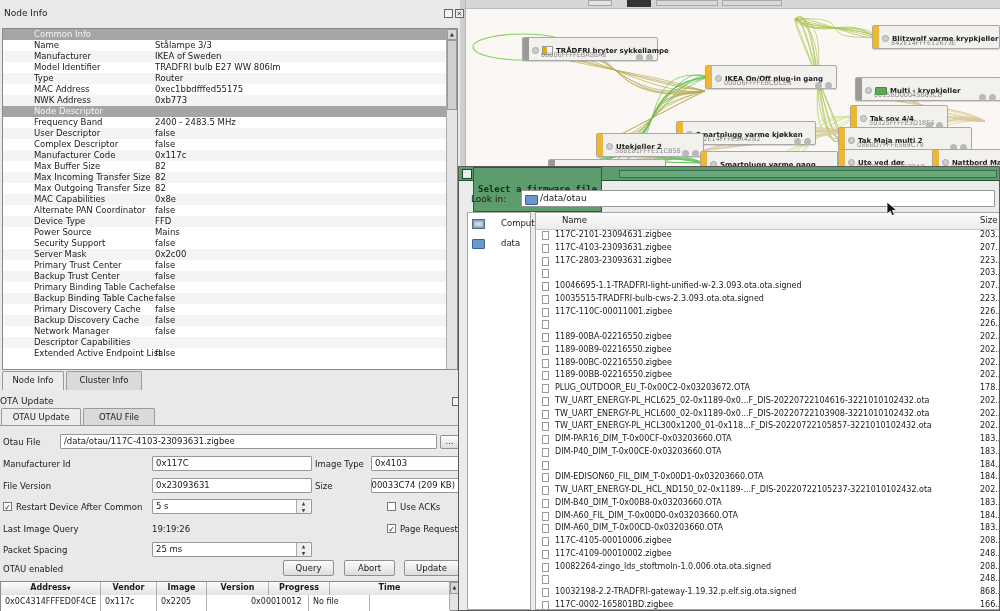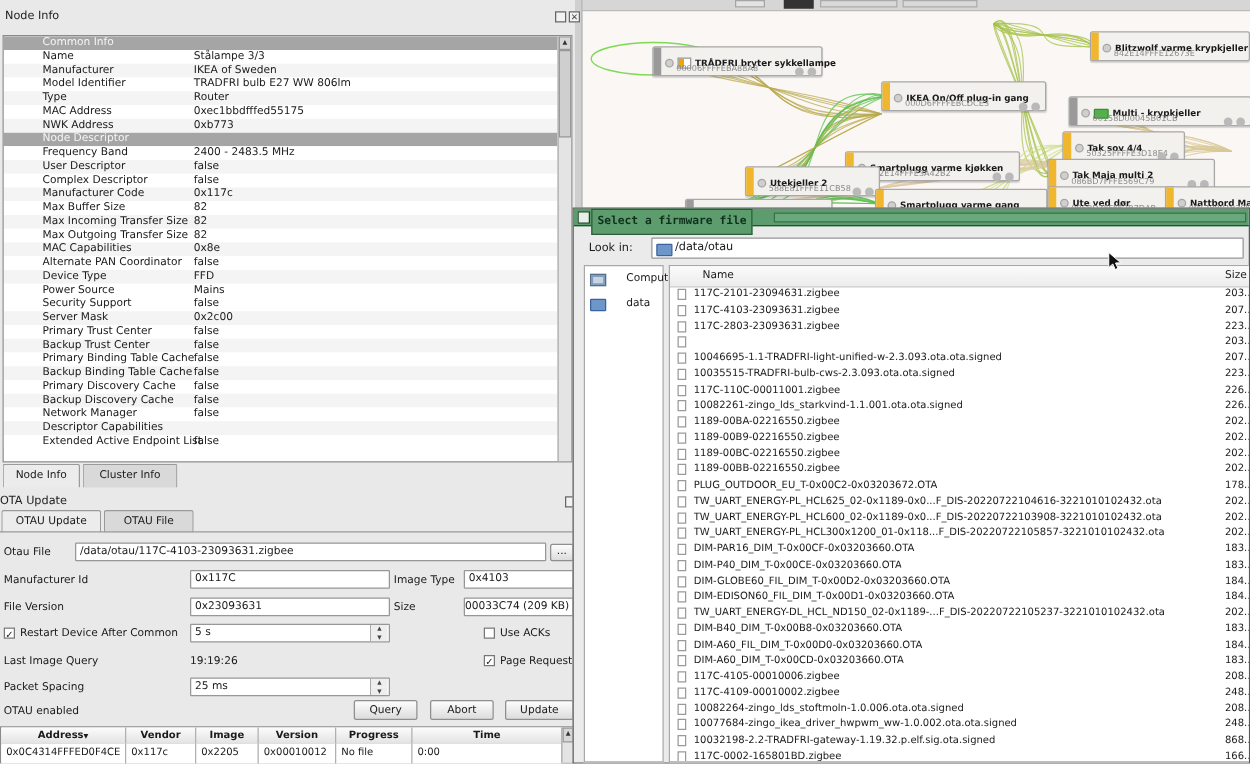--- a/index.html
+++ b/index.html
@@ -60,21 +60,21 @@
   .micon.battery-icon{width:10px;height:6px;background:var(--battery-green);border:1px solid #3d8a38;border-radius:1px;}
   .micon.switch-icon{width:9px;height:7px;background:linear-gradient(90deg,#f0a500 50%,#fff 50%);border:1px solid #999;}
   .toolbar-frag{position:absolute;box-sizing:border-box;}
   
   #dialog{position:absolute;left:458px;top:166px;width:542px;height:445px;background:#ebebeb;
           border:1px solid #5a5a5a;box-sizing:border-box;z-index:5;}
   #dlg-titlebar{position:absolute;left:0;top:0;right:0;height:13px;background:var(--accent-green-titlebar);
                 border-bottom:1px solid #23522f;}
   #dlg-titletext{position:absolute;left:14px;top:0;height:11px;border:1px solid #2c5c3a;background:var(--accent-green-titlebar);
                  font-family:"DejaVu Sans Mono","Liberation Mono",monospace;font-size:9px;font-weight:bold;
-                 line-height:11px;padding:4px 4px;color:#10301c;}
+                 line-height:11px;padding:16px 4px;color:#10301c;}
   #dlg-strip{position:absolute;left:160px;right:2px;top:3px;height:6px;border:1px solid #3a6e4a;background:#6aa97c;}
   #dlg-winbtn{position:absolute;left:3px;top:2px;width:8px;height:8px;background:#e8efe9;border:1px solid #1e4429;}
   .sidebar-item{position:relative;height:20px;font-size:8.5px;line-height:20px;padding-left:33px;white-space:nowrap;}
   .sicon{position:absolute;left:4px;top:6px;width:11px;height:8px;}
   .sicon.computer-icon{background:#c8d4e2;border:1px solid #5a6d86;box-shadow:inset 0 0 0 1.5px #7f9fc0;}
   .sicon.folder-icon{background:var(--folder-blue);border:1px solid #3c61a0;border-radius:1px;}
   .frow{position:relative;height:12.75px;font-size:8px;line-height:12.75px;white-space:nowrap;}
   .ficon{position:absolute;left:6px;top:2px;width:7px;height:9px;background:#fff;border:1px solid #9a9a9a;box-sizing:border-box;}
   .fname{position:absolute;left:19px;overflow:hidden;max-width:420px;}
   .fsize{position:absolute;left:444px;}
@@ -442,21 +442,21 @@
         </span>
     </div>
 
     <div class="lbl" style="left:3px;top:172px;">OTAU enabled</div>
     <div class="btn" style="left:283px;top:168px;width:51px;height:16px;">Query</div>
     <div class="btn" style="left:344px;top:168px;width:51px;height:16px;">Abort</div>
     <div class="btn" style="left:404px;top:168px;width:55px;height:16px;">Update</div>
 
     <div style="position:absolute;left:0;top:189px;width:460px;height:30px;background:#fff;border:1px solid #8a8a8a;box-sizing:border-box;">
       <div id="ota-thead"><span class="ota-cell" style="width: 100px;">Address<span style="font-size: 5px;">▼</span></span><span class="ota-cell" style="width: 56px;">Vendor</span><span class="ota-cell" style="width: 50px;">Image</span><span class="ota-cell" style="width: 62px;">Version</span><span class="ota-cell" style="width: 61px;">Progress</span><span class="ota-cell" style="width: 120px;">Time</span></div>
-      <div id="ota-trow"><span class="ota-cell" style="width: 100px;">0x0C4314FFFED0F4CE</span><span class="ota-cell" style="width: 56px;">0x117c</span><span class="ota-cell" style="width: 50px;">0x2205</span><span class="ota-cell" style="width: 62px;">0x00010012</span><span class="ota-cell" style="width: 61px;">No file</span><span class="ota-cell" style="width: 120px;">0:00</span></div>
+      <div id="ota-trow"><span class="ota-cell" style="width: 100px;">0x0C4314FFFED0F4CE</span><span class="ota-cell" style="width: 56px;">0x117c</span><span class="ota-cell" style="width: 50px;">0x2205</span><span class="ota-cell" style="width: 62px; margin-left: 40px;">0x00010012</span><span class="ota-cell" style="width: 61px;">No file</span><span class="ota-cell" style="width: 120px;">0:00</span></div>
       <div class="vscroll" style="width:10px;">
         <div class="scroll-btn" style="height:12px;">▲</div>
       </div>
     </div>
   </div>
 
   <div id="dialog">
     <div id="dlg-titlebar">
       <div id="dlg-winbtn"></div>
       <div id="dlg-titletext">Select a firmware file</div>
@@ -506,21 +506,20 @@
             <span class="fname">10035515-TRADFRI-bulb-cws-2.3.093.ota.ota.signed</span>
             <span class="fsize">223..</span>
           </div>
           <div class="frow">
             <span class="ficon"></span>
             <span class="fname">117C-110C-00011001.zigbee</span>
             <span class="fsize">226..</span>
           </div>
           <div class="frow">
             <span class="ficon"></span>
-            <span class="fname">10082261-zingo_lds_starkvind-1.1.001.ota.ota.signed</span>
             <span class="fsize">226..</span>
           </div>
           <div class="frow">
             <span class="ficon"></span>
             <span class="fname">1189-00BA-02216550.zigbee</span>
             <span class="fsize">202..</span>
           </div>
           <div class="frow">
             <span class="ficon"></span>
             <span class="fname">1189-00B9-02216550.zigbee</span>
@@ -561,21 +560,20 @@
             <span class="fname">DIM-PAR16_DIM_T-0x00CF-0x03203660.OTA</span>
             <span class="fsize">183..</span>
           </div>
           <div class="frow">
             <span class="ficon"></span>
             <span class="fname">DIM-P40_DIM_T-0x00CE-0x03203660.OTA</span>
             <span class="fsize">183..</span>
           </div>
           <div class="frow">
             <span class="ficon"></span>
-            <span class="fname">DIM-GLOBE60_FIL_DIM_T-0x00D2-0x03203660.OTA</span>
             <span class="fsize">184..</span>
           </div>
           <div class="frow">
             <span class="ficon"></span>
             <span class="fname">DIM-EDISON60_FIL_DIM_T-0x00D1-0x03203660.OTA</span>
             <span class="fsize">184..</span>
           </div>
           <div class="frow">
             <span class="ficon"></span>
             <span class="fname">TW_UART_ENERGY-DL_HCL_ND150_02-0x1189-...F_DIS-20220722105237-3221010102432.ota</span>
@@ -606,21 +604,20 @@
             <span class="fname">117C-4109-00010002.zigbee</span>
             <span class="fsize">248..</span>
           </div>
           <div class="frow">
             <span class="ficon"></span>
             <span class="fname">10082264-zingo_lds_stoftmoln-1.0.006.ota.ota.signed</span>
             <span class="fsize">208..</span>
           </div>
           <div class="frow">
             <span class="ficon"></span>
-            <span class="fname">10077684-zingo_ikea_driver_hwpwm_ww-1.0.002.ota.ota.signed</span>
             <span class="fsize">248..</span>
           </div>
           <div class="frow">
             <span class="ficon"></span>
             <span class="fname">10032198-2.2-TRADFRI-gateway-1.19.32.p.elf.sig.ota.signed</span>
             <span class="fsize">868..</span>
           </div>
           <div class="frow">
             <span class="ficon"></span>
             <span class="fname">117C-0002-165801BD.zigbee</span>

